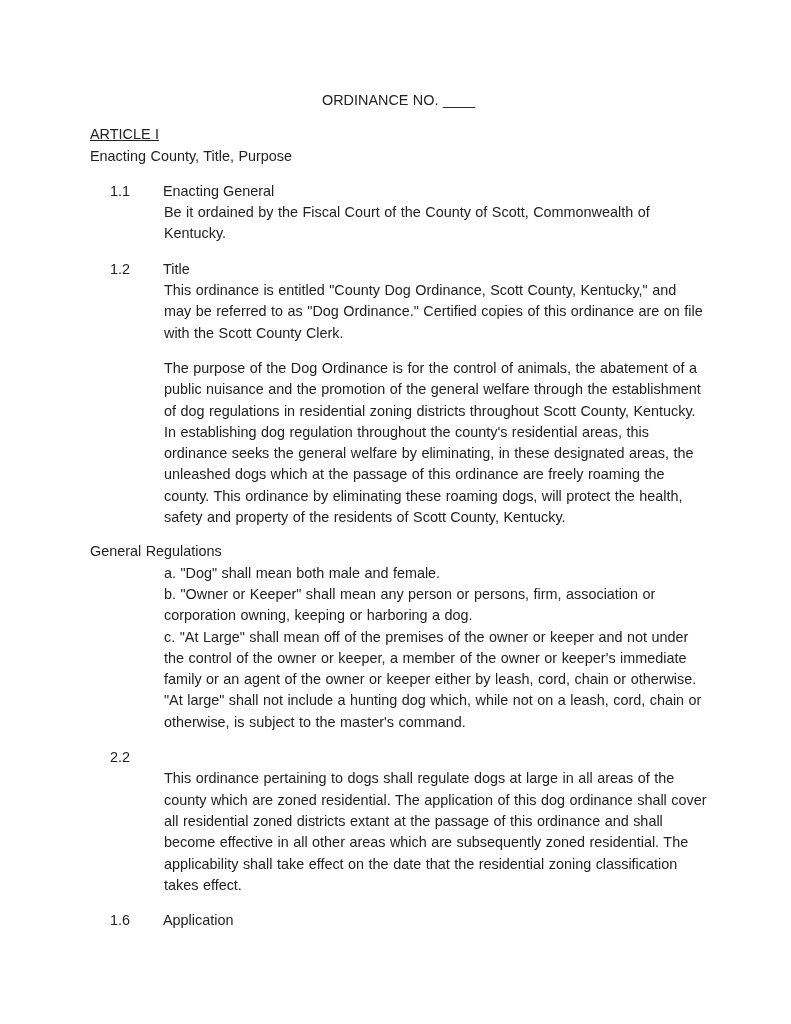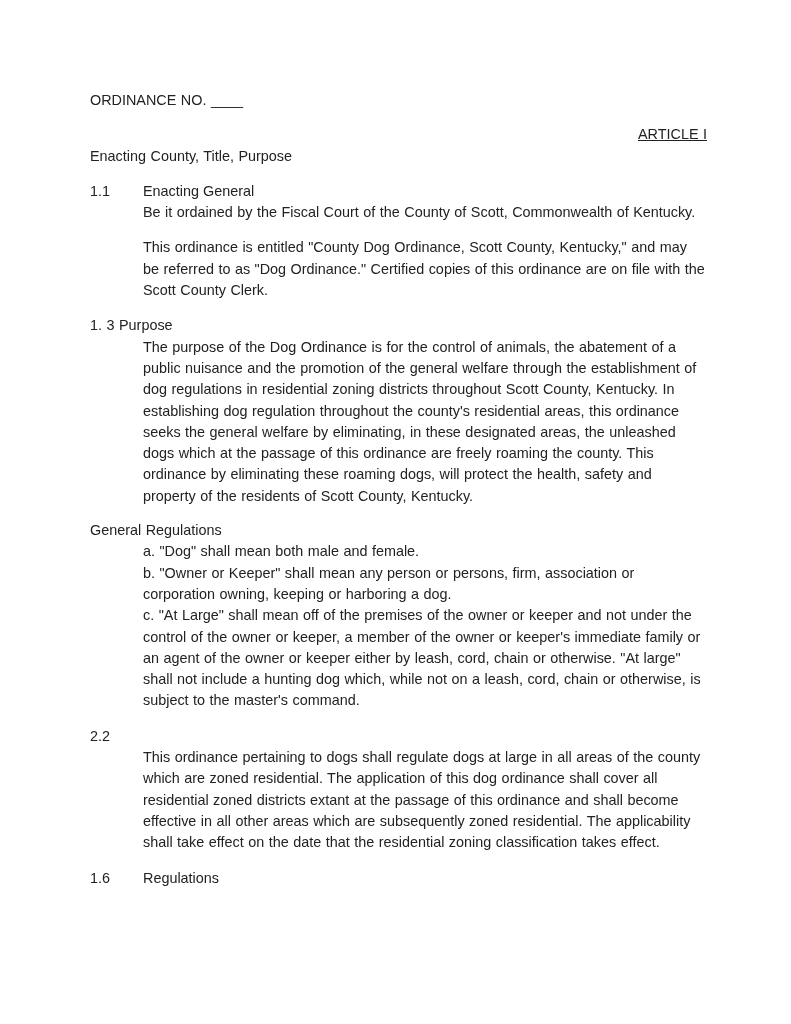--- a/index.html
+++ b/index.html
@@ -11,27 +11,27 @@
     background: #ffffff;
     font-family: "Liberation Sans", sans-serif;
     font-size: 14.4px;
     line-height: 21.3px;
     color: #222222;
     overflow: hidden;
   }
   .content {
     padding: 90px 84px 0 90px; 
   }
-  .centered { }
-  .article-heading { text-decoration: underline; text-align: right; }
+  .centered { text-align: center; }
+  .article-heading { text-decoration: underline; }
   .article-block { margin-top: 13px; }
   .section { margin-top: 14px; }
   .sec-row { display: flex; }
-  .sec-num { width: 53px; flex-shrink: 0; }
-  .indent { margin-left: 53px; }
+  .sec-num { width: 53px; flex-shrink: 0; margin-left: 20px; }
+  .indent { margin-left: 74px; }
   p { word-spacing: 0.5px; }
 </style>
 </head>
 <body>
 
 <div class="page">
   <div class="content">
 
     <p class="centered">ORDINANCE NO. ____</p>
 
@@ -42,43 +42,46 @@
 
     <div class="section">
       <div class="sec-row">
         <span class="sec-num">1.1</span>
         <span>Enacting General</span>
       </div>
       <p class="indent">Be it ordained by the Fiscal Court of the County of Scott, Commonwealth of Kentucky.</p>
     </div>
 
     <div class="section">
+      <div class="sec-row">
+        <span class="sec-num">1.2</span>
+        <span>Title</span>
+      </div>
       <p class="indent">This ordinance is entitled "County Dog Ordinance, Scott County, Kentucky," and may be referred to as "Dog Ordinance." Certified copies of this ordinance are on file with the Scott County Clerk.</p>
     </div>
 
     <div class="section">
-      <p>1. 3 Purpose</p>
       <p class="indent">The purpose of the Dog Ordinance is for the control of animals, the abatement of a public nuisance and the promotion of the general welfare through the establishment of dog regulations in residential zoning districts throughout Scott County, Kentucky. In establishing dog regulation throughout the county's residential areas, this ordinance seeks the general welfare by eliminating, in these designated areas, the unleashed dogs which at the passage of this ordinance are freely roaming the county. This ordinance by eliminating these roaming dogs, will protect the health, safety and property of the residents of Scott County, Kentucky.</p>
     </div>
 
     <div class="article-block">
       <p>General Regulations</p>
       <p class="indent">a. "Dog" shall mean both male and female.</p>
       <p class="indent">b. "Owner or Keeper" shall mean any person or persons, firm, association or corporation owning, keeping or harboring a dog.</p>
       <p class="indent">c. "At Large" shall mean off of the premises of the owner or keeper and not under the control of the owner or keeper, a member of the owner or keeper's immediate family or an agent of the owner or keeper either by leash, cord, chain or otherwise. "At large" shall not include a hunting dog which, while not on a leash, cord, chain or otherwise, is subject to the master's command.</p>
     </div>
 
     <div class="section">
       <div class="sec-row">
         <span class="sec-num">2.2</span>
       </div>
       <p class="indent">This ordinance pertaining to dogs shall regulate dogs at large in all areas of the county which are zoned residential. The application of this dog ordinance shall cover all residential zoned districts extant at the passage of this ordinance and shall become effective in all other areas which are subsequently zoned residential. The applicability shall take effect on the date that the residential zoning classification takes effect.</p>
     </div>
 
     <div class="section">
       <div class="sec-row">
         <span class="sec-num">1.6</span>
-        <span>Regulations</span>
+        <span>Application</span>
       </div>
     </div>
 
   </div>
 </div>
 
 </body></html>

